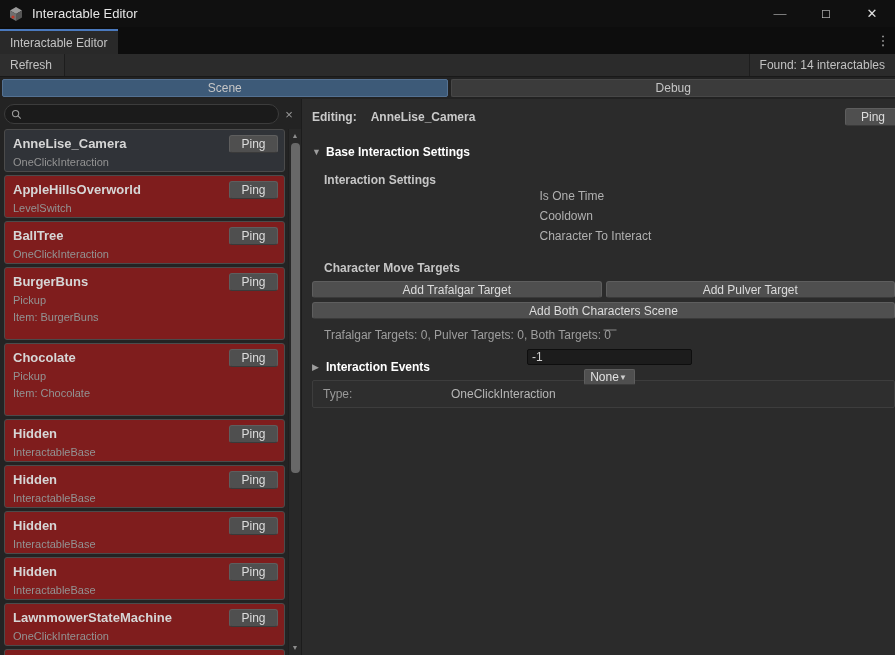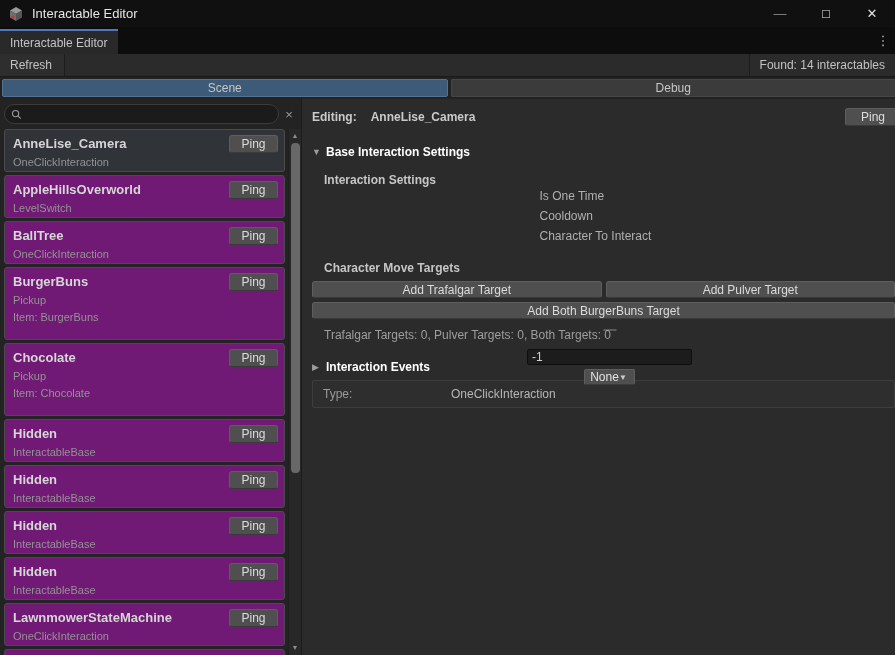--- a/index.html
+++ b/index.html
@@ -55,21 +55,21 @@
   .search-row { height:30px; display:flex; align-items:center; padding:0 2px 0 4px; flex:0 0 30px; }
   .search-box { flex:1; height:20px; background:#1b1b1b; border:1px solid #3c3c3c; border-radius:10px;
                 display:flex; align-items:center; padding:0 6px; }
   .search-box input { background:transparent; border:none; outline:none; color:#d0d0d0;
                       font-family:"Liberation Sans", sans-serif; font-size:12px; width:100%; }
   .search-clear { width:20px; text-align:center; color:#9a9a9a; font-size:13px; }
 
   
   .list-wrap { flex:1; display:flex; min-height:0; }
   .list { flex:1; padding:0 3px 0 4px; overflow:hidden; }
-  .card { position:relative; background:#701a75; border:1px solid #4b4b4b; border-radius:3px;
+  .card { position:relative; background:#7f1d1d; border:1px solid #4b4b4b; border-radius:3px;
           margin-bottom:3px; padding:6px 8px; }
   .card.h2 { height:43px; }
   .card.h3 { height:73px; }
   .card.selected { background:#303338; }
   .card-title { font-weight:bold; font-size:13px; color:#d6d6d6; }
   .card-sub { font-size:11px; color:#939393; margin-top:5px; }
   .btn { background:#4f4f4f; border:1px solid #5e5e5e; border-bottom-color:#3a3a3a;
          color:#dcdcdc; border-radius:3px; font-family:"Liberation Sans", sans-serif; font-size:12px; }
   .ping { position:absolute; top:5px; right:6px; width:49px; height:18px; }
 
@@ -284,21 +284,21 @@
         </div>
       </div>
 
       <div class="section-hdr">Character Move Targets</div>
 
       <div class="btn-row" style="margin-left:-12px;">
         <button class="btn wide-btn">Add Trafalgar Target</button>
         <button class="btn wide-btn">Add Pulver Target</button>
       </div>
       <div style="margin-left:-12px;">
-        <button class="btn full-btn">Add Both BurgerBuns Target</button>
+        <button class="btn full-btn">Add Both Characters Scene</button>
       </div>
 
       <div class="stats">Trafalgar Targets: 0, Pulver Targets: 0, Both Targets: 0</div>
     </div>
 
     <div class="foldout">
       <span class="arrow">▶</span>
       <span class="flabel">Interaction Events</span>
     </div>
 

